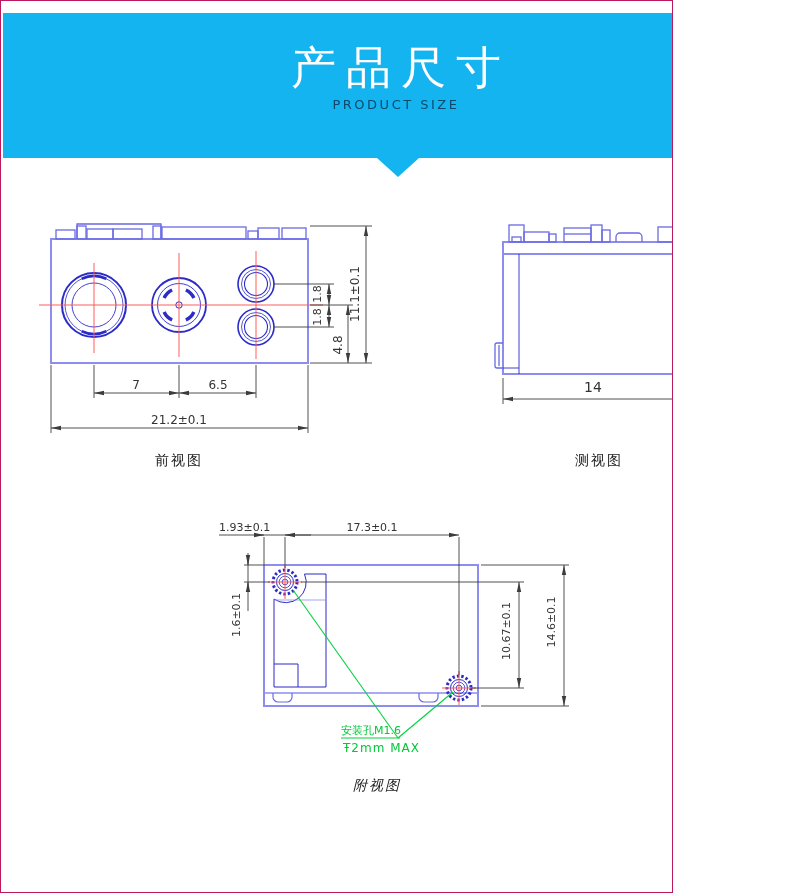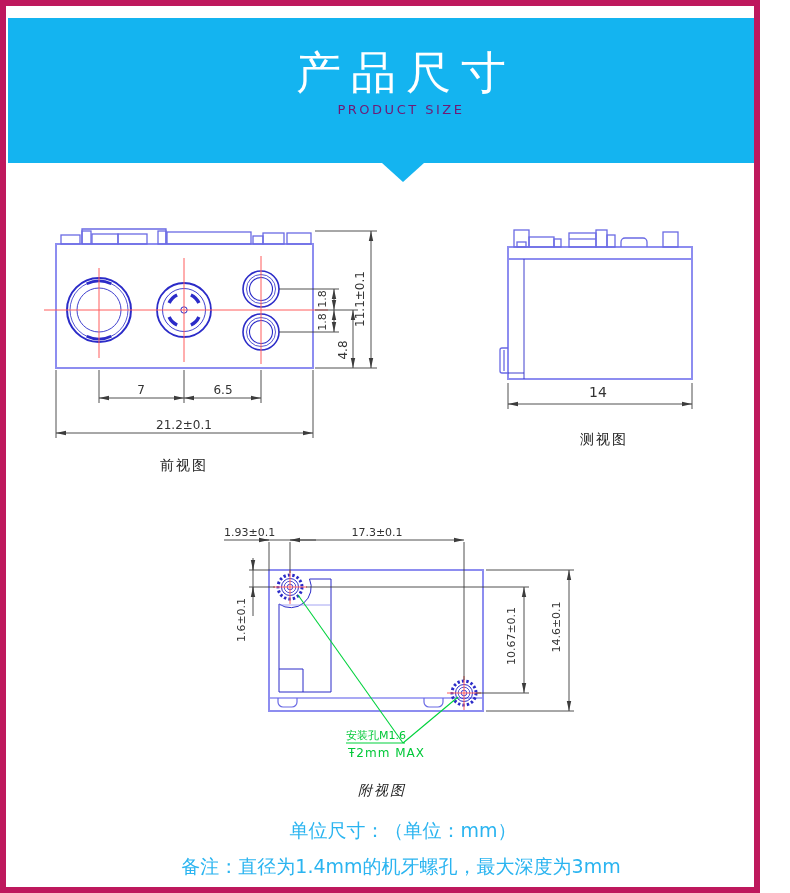--- a/index.html
+++ b/index.html
@@ -1,24 +1,24 @@
 <!DOCTYPE html>
 <html><head>
 <meta charset="utf-8">
 <style>
   html,body{margin:0;padding:0;background:#fff;}
-  #page{position:relative;width:760px;height:893px;background:#ffffff;
-        border:6px solid #be185d;box-sizing:border-box;overflow:hidden;
+  #page{position:relative;width:673px;height:893px;background:#ffffff;
+        border:1px solid #be185d;box-sizing:border-box;overflow:hidden;
         font-family:"DejaVu Sans","Liberation Sans",sans-serif;}
   
   #banner{position:absolute;left:2px;top:12px;width:786px;height:145px;
           background:#14b4f0;text-align:center;}
   #banner .title{margin:0;padding-top:30px;font-size:45px;line-height:1.1;
           color:#ffffff;font-weight:500;letter-spacing:10px;text-indent:10px;}
-  #banner .subtitle{margin-top:4px;font-size:13px;color:#701a75;
+  #banner .subtitle{margin-top:4px;font-size:13px;color:#0c4a6e;
           letter-spacing:2.5px;font-weight:400;}
   #pointer{position:absolute;left:376px;top:157px;width:0;height:0;
           border-left:21px solid transparent;border-right:21px solid transparent;
           border-top:19px solid #14b4f0;}
   
   #drawing{position:absolute;left:0;top:0;}
   .lb{stroke:#8d8df0;fill:none;}
   .lb2{stroke:#6a6ae4;fill:none;}
   .db{stroke:#2b2bc8;fill:none;}
   .red{stroke:#ff5c5c;stroke-width:1;fill:none;}
@@ -224,19 +224,17 @@
       </g>
       <text class="dtxt-s" x="218" y="530">1.93±0.1</text>
       <text class="dtxt-s" x="371" y="530" text-anchor="middle">17.3±0.1</text>
       <text class="dtxt-s" text-anchor="middle" transform="rotate(-90 239 614)" x="239" y="614">1.6±0.1</text>
       <text class="dtxt-s" text-anchor="middle" transform="rotate(-90 509 630)" x="509" y="630">10.67±0.1</text>
       <text class="dtxt-s" text-anchor="middle" transform="rotate(-90 554 621)" x="554" y="621">14.6±0.1</text>
     </g>
   </svg>
 
   <div class="viewlabel" style="left:178px;top:451px;">前视图</div>
-  <div class="viewlabel" style="left:598px;top:425px;">测视图</div>
+  <div class="viewlabel" style="left:598px;top:451px;">测视图</div>
   <div class="viewlabel" style="left:376px;top:776px;font-style:italic;">附视图</div>
 
-  <div class="cyantext" style="left:397px;top:812px;">单位尺寸：（单位：mm）</div>
-  <div class="cyantext" style="left:395px;top:848px;">备注：直径为1.4mm的机牙螺孔，最大深度为3mm</div>
 
 </div>
 
 </body></html>

